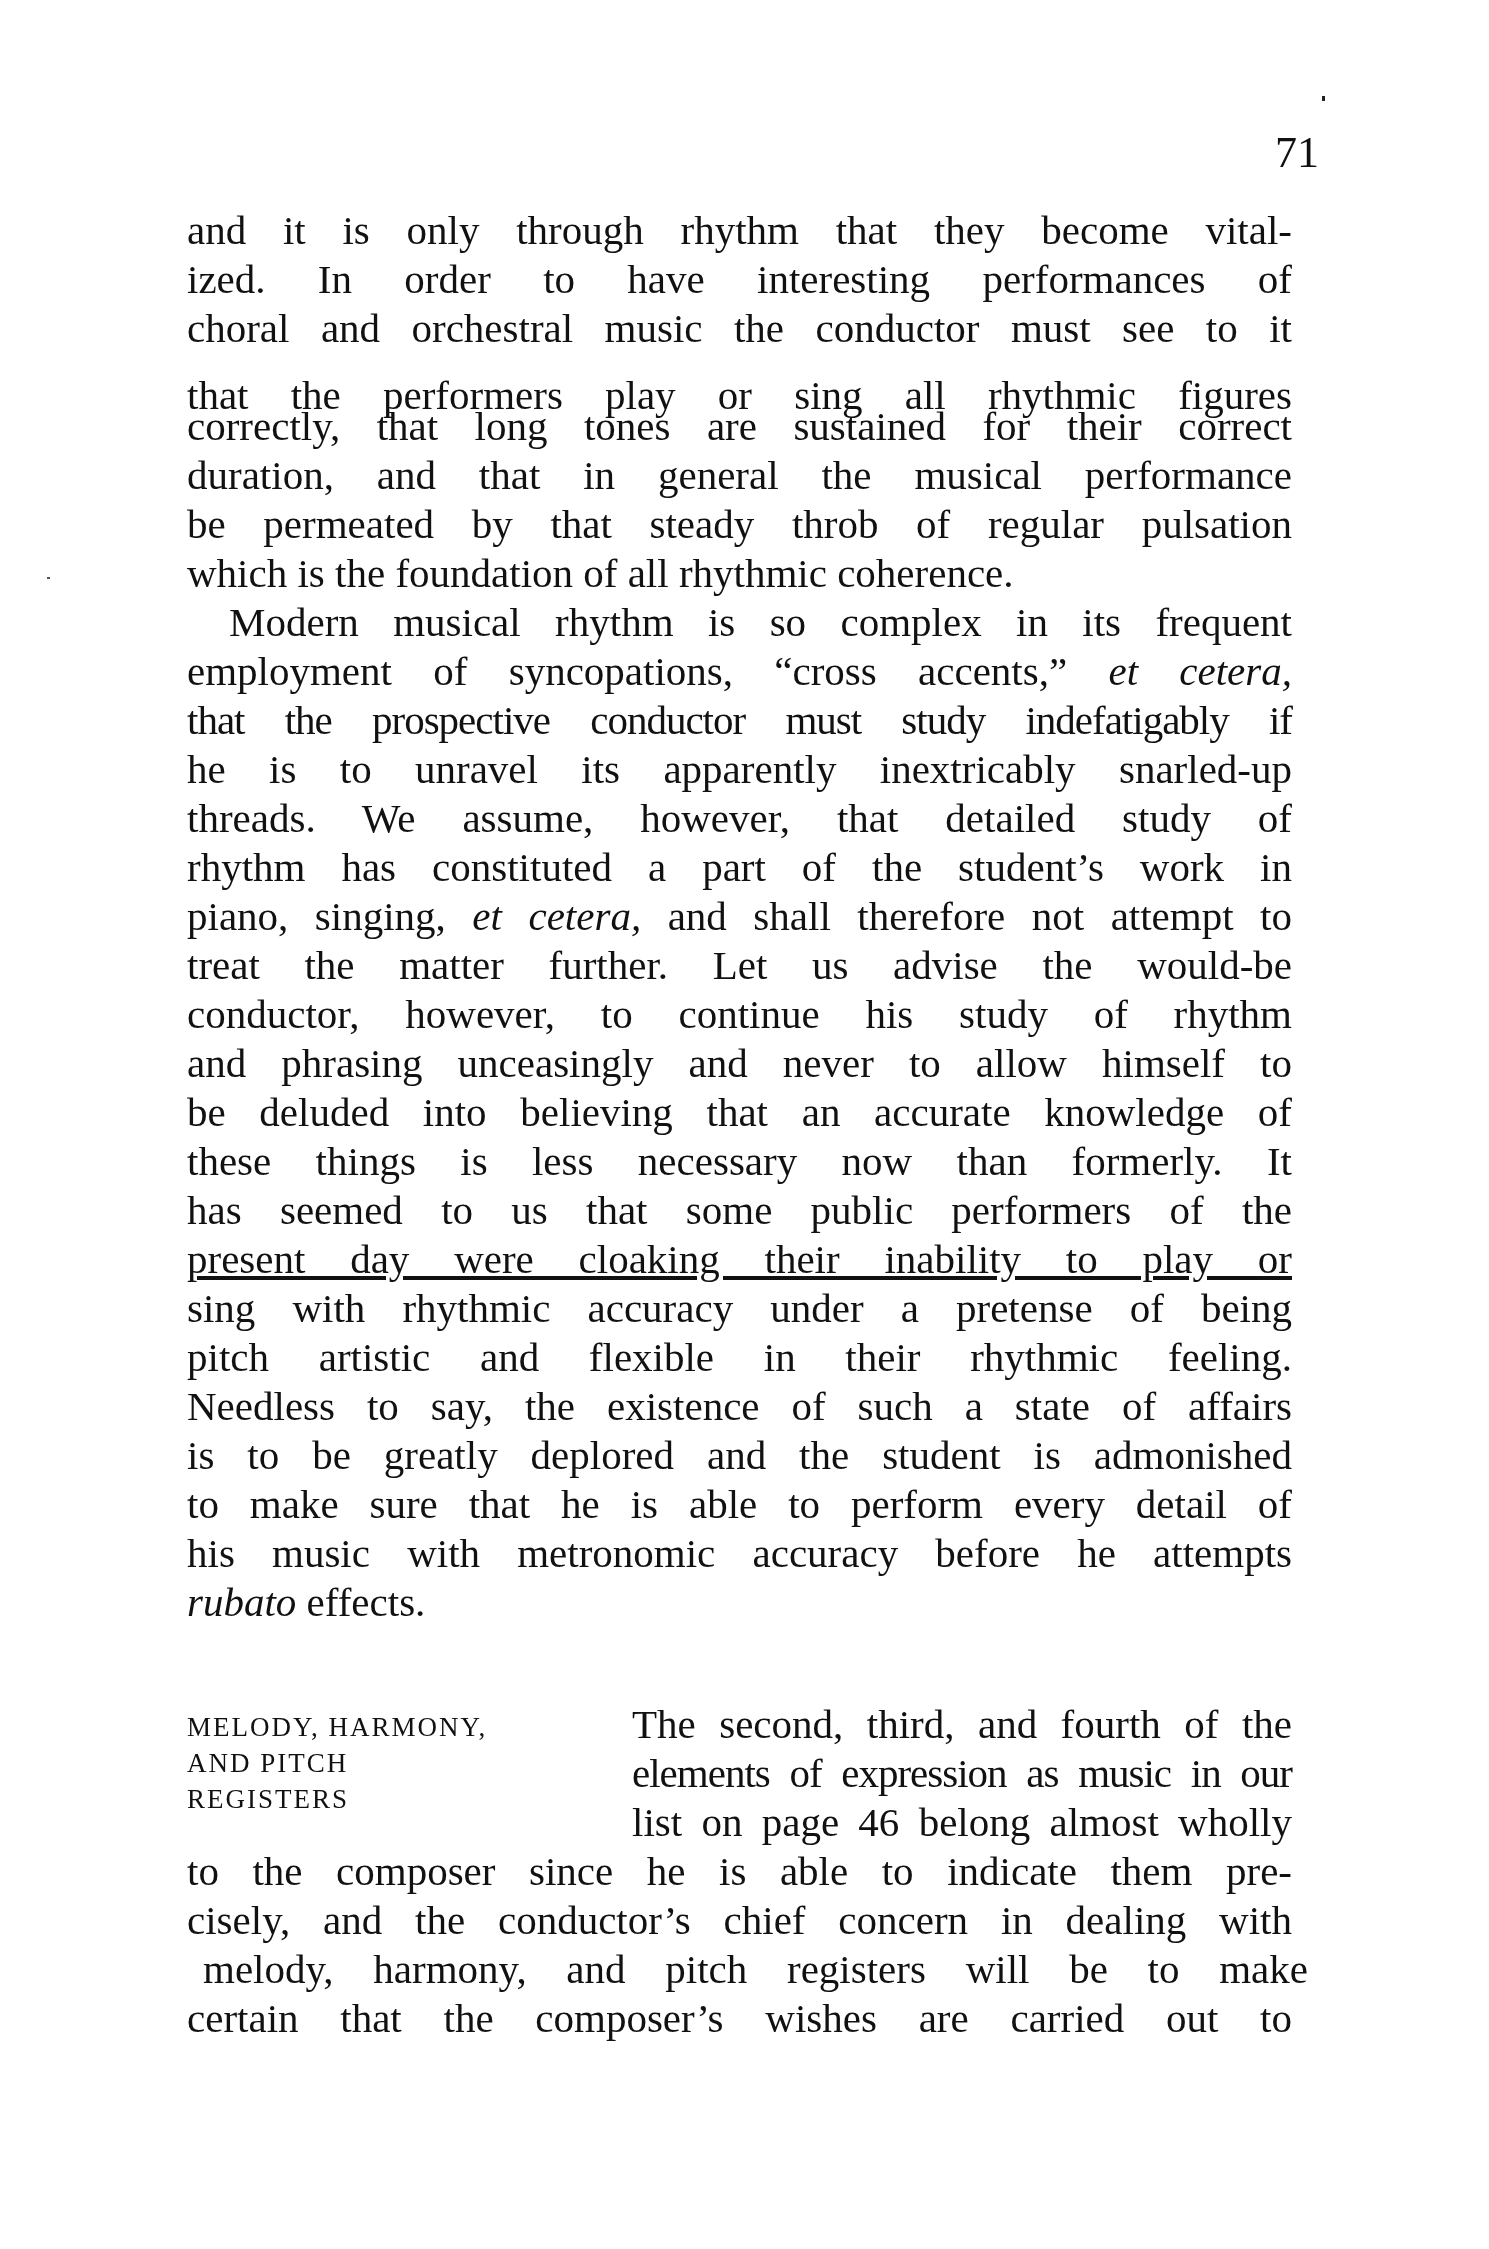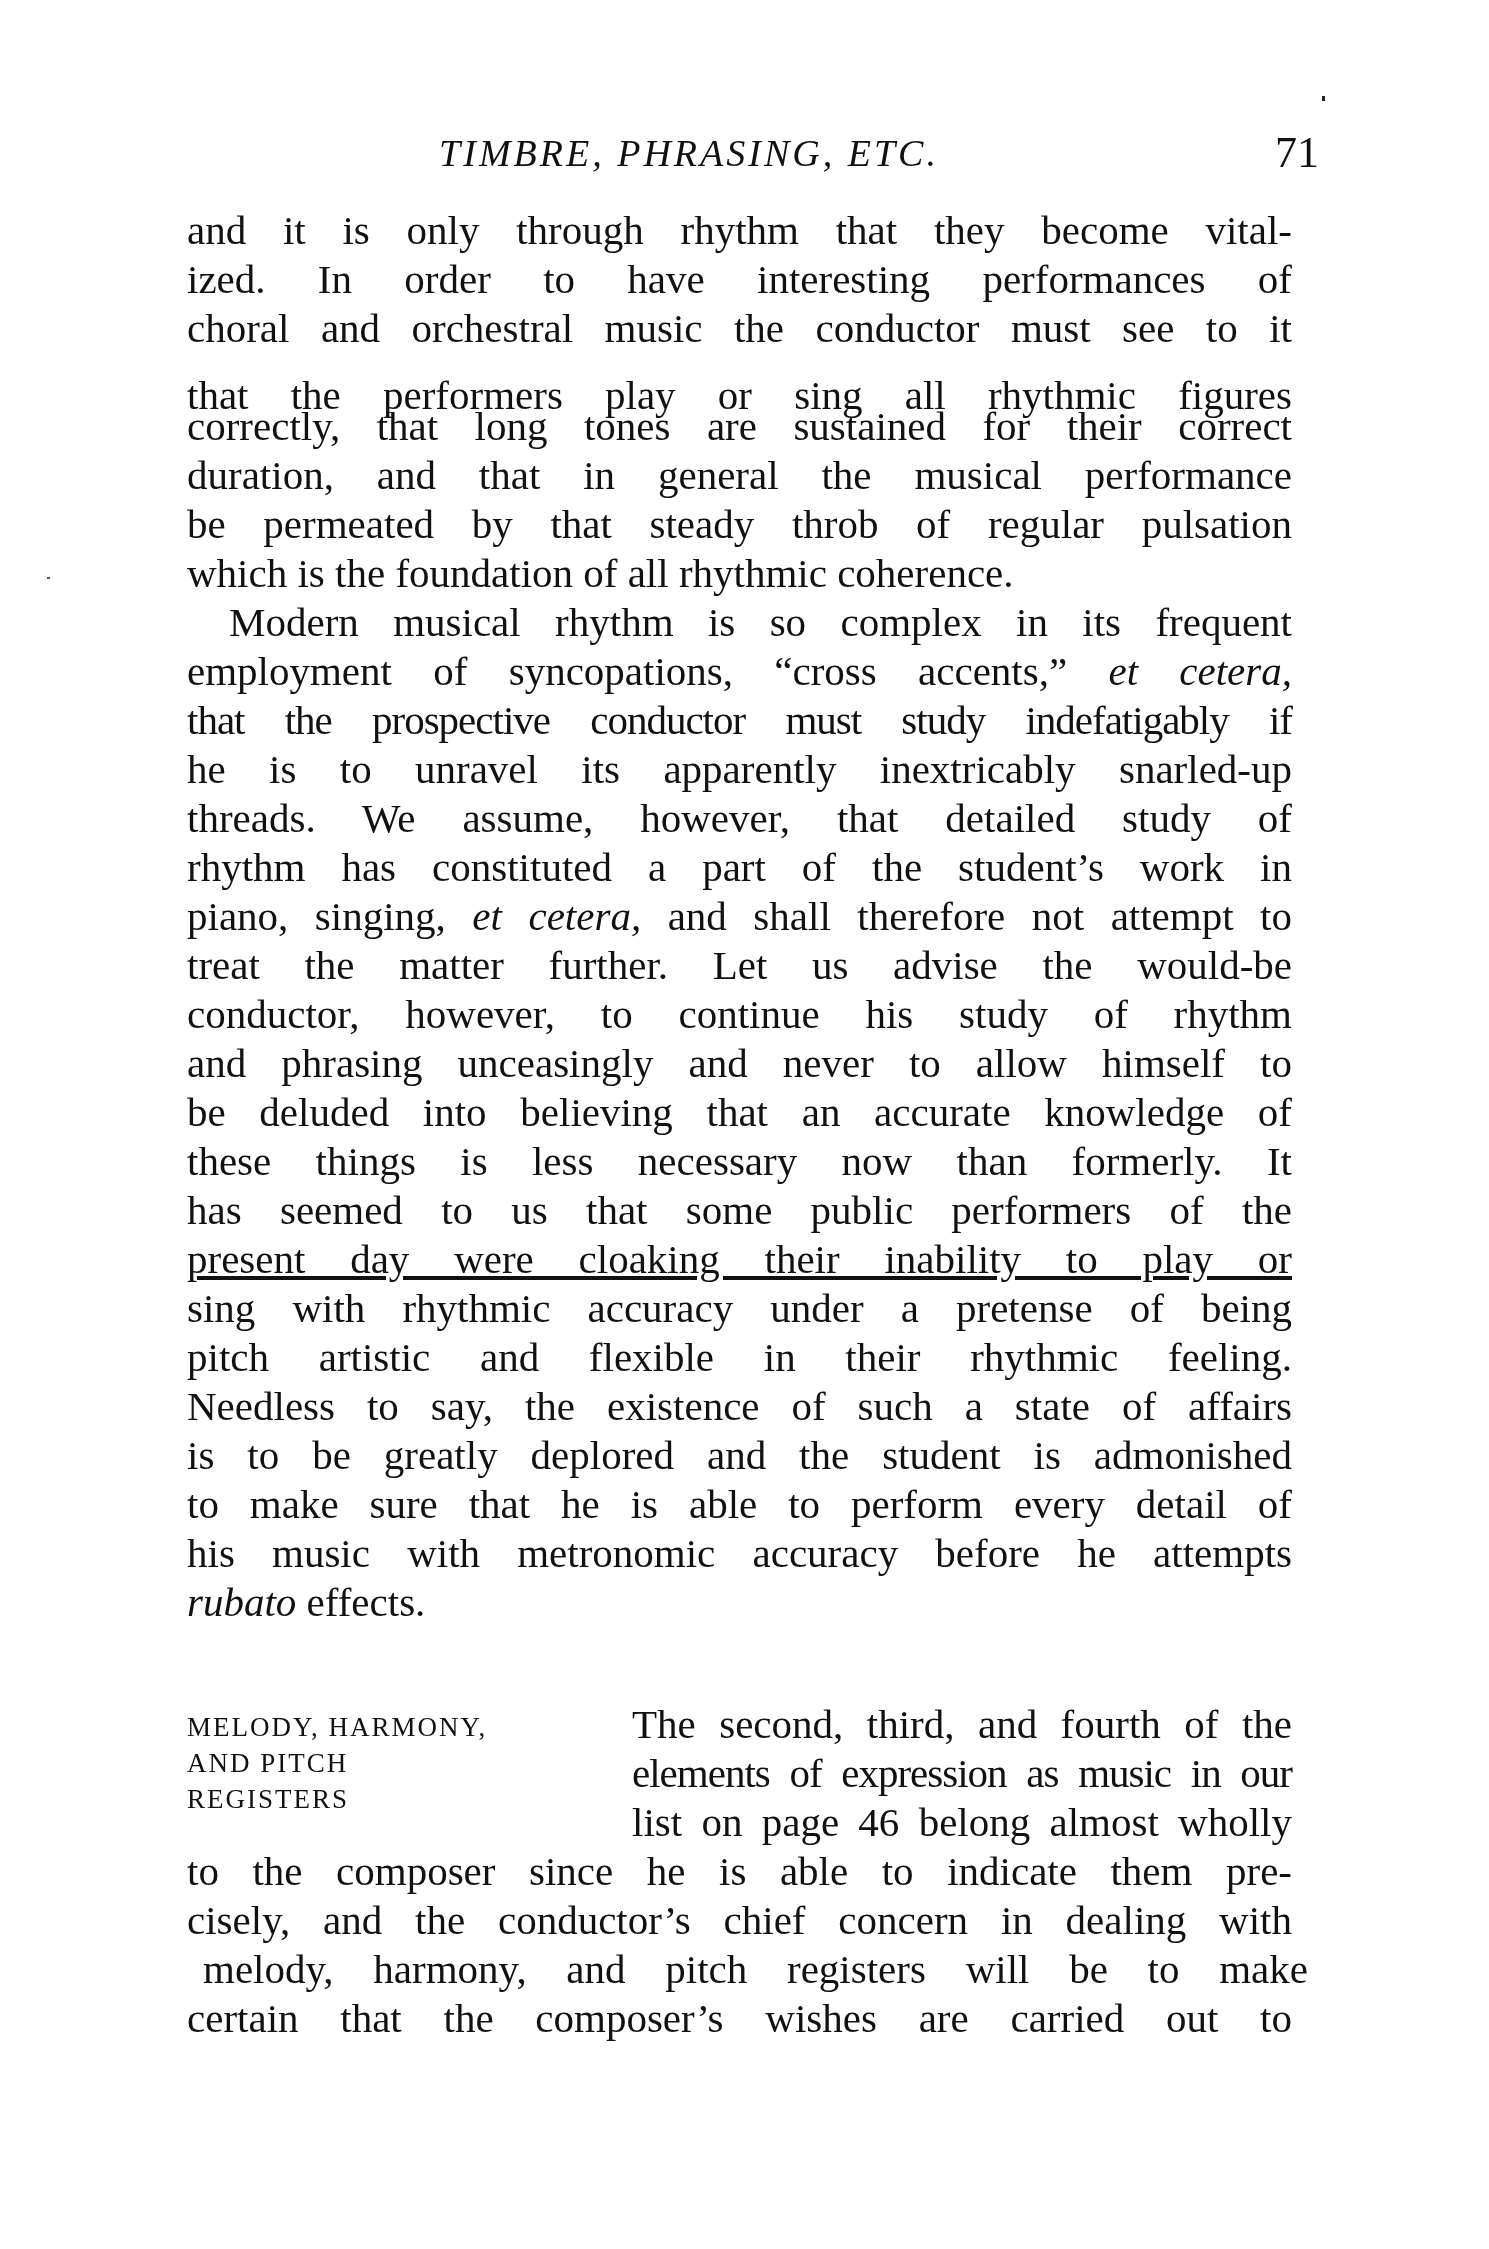--- a/index.html
+++ b/index.html
@@ -24,21 +24,20 @@
   .speck2 { position: absolute; left: 47px; top: 577px; width: 3px; height: 2px; background: #555; }
 </style>
 </head>
 <body>
 
 <div class="page">
   <div class="speck1"></div>
   <div class="speck2"></div>
 
   <div class="running-head">
-    <div class="running-title">TIMBRE, PHRASING, ETC.</div>
     <div class="page-number">71</div>
   </div>
 
   <div>
     <div class="line" style="top: 206px; white-space: normal;">and it is only through rhythm that they become vital-</div>
     <div class="line" style="top: 255px; white-space: normal;">ized.  In order to have interesting performances of</div>
     <div class="line" style="top: 304px; white-space: normal;">choral and orchestral music the conductor must see to it</div>
     <div class="line" style="top: 371px; white-space: normal;">that the performers play or sing all rhythmic figures</div>
     <div class="line" style="top: 402px; white-space: normal;">correctly, that long tones are sustained for their correct</div>
     <div class="line" style="top: 451px; white-space: normal;">duration, and that in general the musical performance</div>

